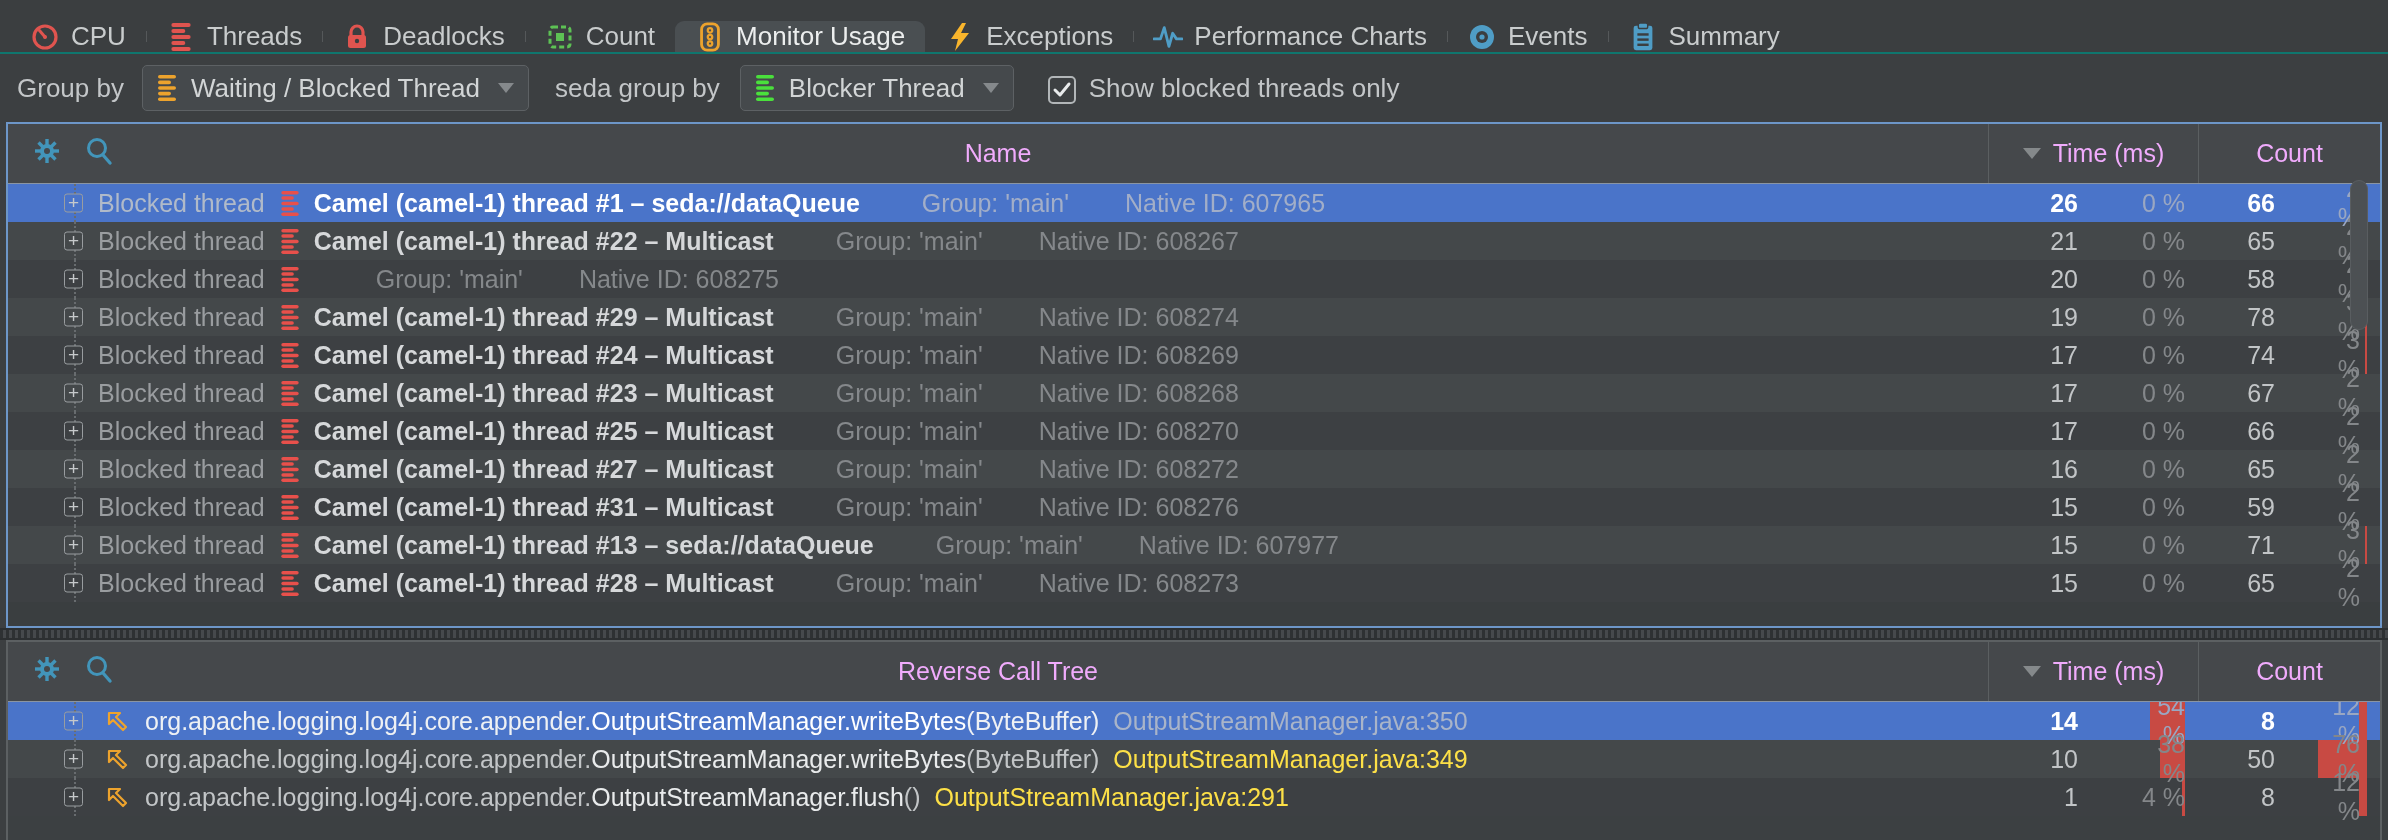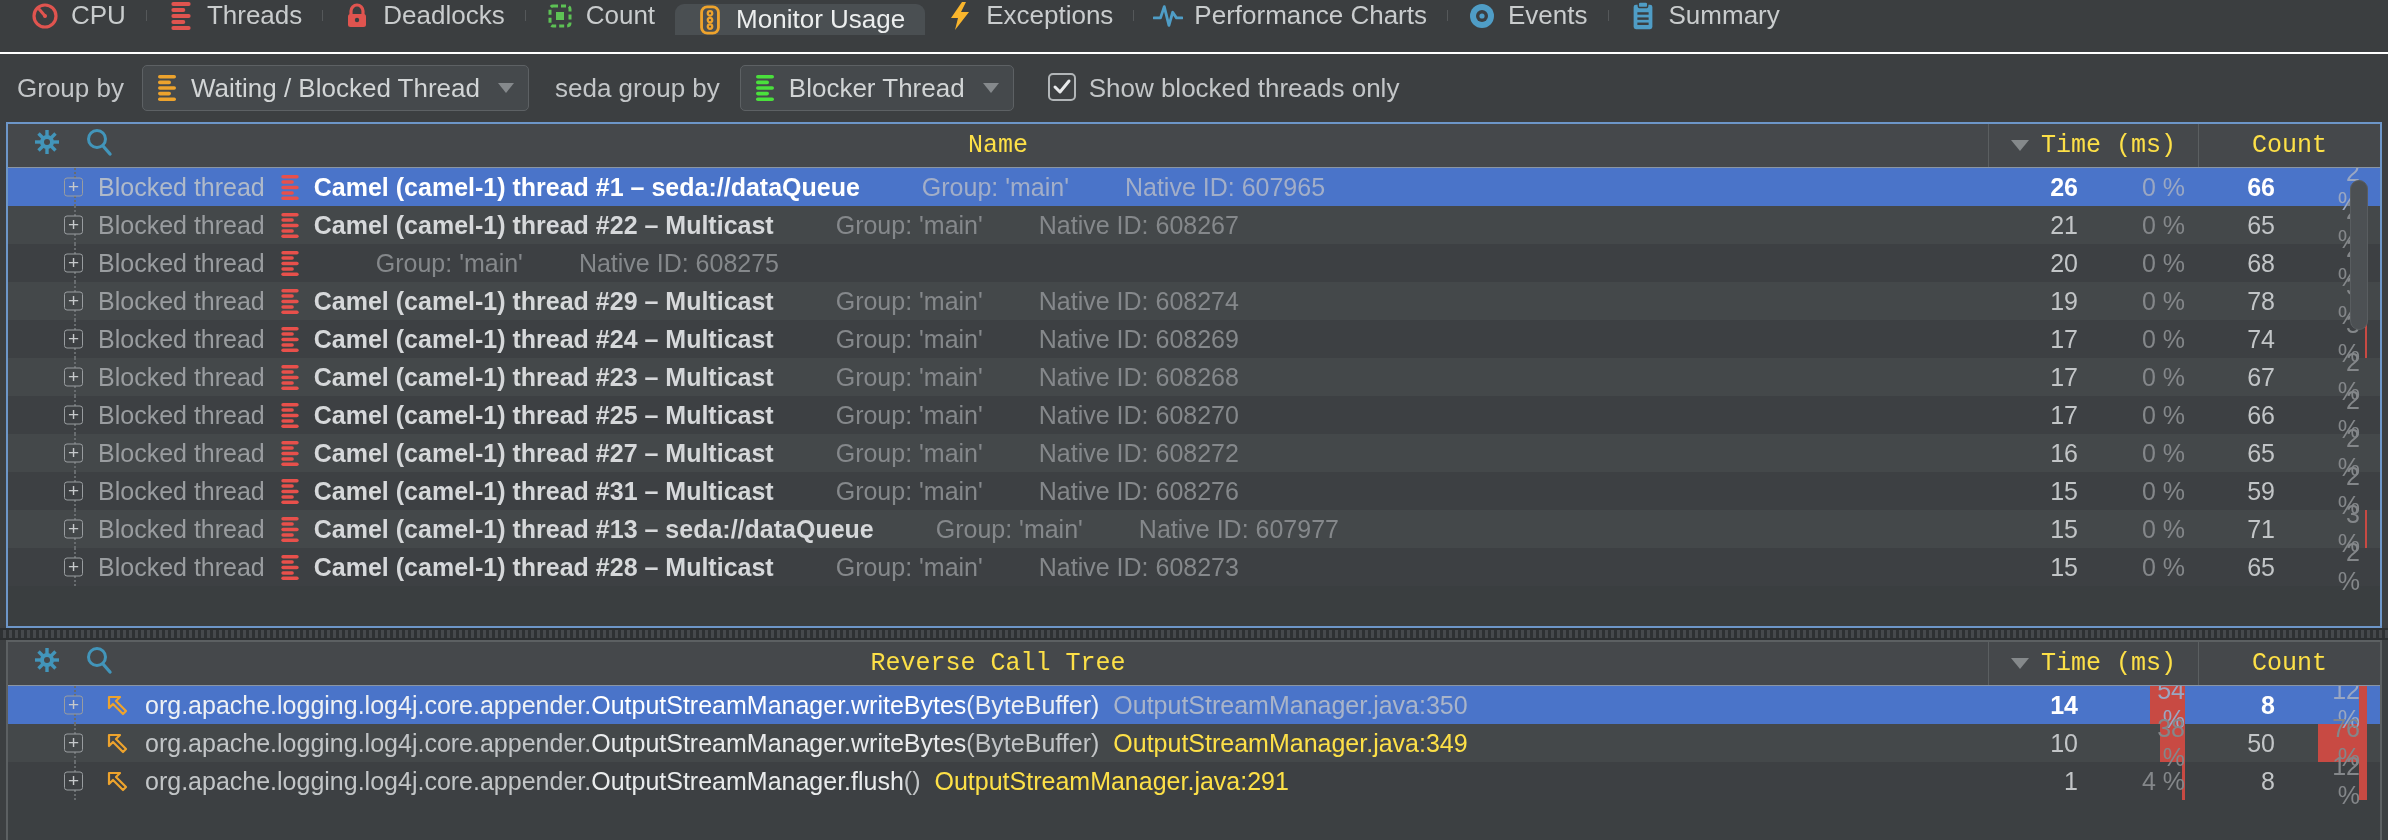--- a/index.html
+++ b/index.html
@@ -1,53 +1,53 @@
 <!DOCTYPE html>
 <html><head>
 <meta charset="utf-8">
 <style>
   * { margin:0; padding:0; box-sizing:border-box; }
   html,body { width:2388px; height:840px; overflow:hidden; background:#3c3f41;
     font-family:"Liberation Sans","DejaVu Sans",sans-serif; }
 
   
-  .tabbar { height:54px; background:#3b3e40; border-bottom:2px solid #ffffff;
-    display:flex; align-items:flex-start; padding-left:10px; }
+  .tabbar { height:54px; background:#3b3e40; border-bottom:2px solid #0f766e;
+    display:flex; align-items:flex-end; padding-left:10px; }
   .tab { display:flex; align-items:center; gap:11px; padding:0 20px; position:relative;
     color:#c9cccd; font-size:26px; cursor:default; }
   .tab + .tab::before { content:""; position:absolute; left:0; top:10px; bottom:10px;
     width:1px; background:#55585a; }
   .tab.selected { background:#4a4f52; border-radius:9px 9px 0 0; margin-top:4px; color:#eceeee; }
   .tab.selected::before, .tab.selected + .tab::before { display:none; }
   .tab .ticon { width:30px; height:30px; display:inline-flex; }
   .tab .ticon svg { width:100%; height:100%; }
 
   
   .toolbar { height:68px; background:#3c3f41; display:flex; align-items:center;
     padding-left:17px; color:#c3c6c8; font-size:26px; }
   .tb-label { margin-right:18px; }
   .dropdown { height:46px; background:#45494c; border:1px solid #5d6164; border-radius:5px;
     display:flex; align-items:center; gap:12px; padding:0 14px 0 12px; color:#d2d5d6; }
   .dropdown .dd-arrow { width:0; height:0; border-left:8px solid transparent;
     border-right:8px solid transparent; border-top:10px solid #85898c; margin-left:6px; }
   .threads-glyph { display:inline-flex; width:24px; height:28px; }
   .threads-glyph svg { width:100%; height:100%; }
   .then-label { margin:0 20px 0 26px; }
-  .checkbox-wrap { display:flex; align-items:flex-start; gap:13px; margin-left:34px; }
+  .checkbox-wrap { display:flex; align-items:flex-end; gap:13px; margin-left:34px; }
   .checkbox { width:28px; height:28px; background:#3d4042; border:2px solid #b2b6b8;
     border-radius:5px; display:flex; align-items:center; justify-content:center; }
   .checkbox svg { width:20px; height:20px; }
 
   
   .panel { position:absolute; left:6px; right:6px; display:flex; flex-direction:column; overflow:hidden; }
   .panel-top { top:122px; height:506px; border:2px solid #6d96c8; background:#3a3e40; }
   .panel-bottom { top:640px; height:200px; border:2px solid #5c6062; border-bottom:none; background:#3c4042; }
 
-  .grid-head { height:44px; background:#45484b; display:flex; align-items:stretch;
-    color:#fde047; font-size:25px; border-bottom:1px solid #8a95a3; flex:0 0 auto;font-family:Liberation Mono, monospace; }
+  .grid-head { height:60px; background:#45484b; display:flex; align-items:stretch;
+    color:#f0abfc; font-size:25px; border-bottom:1px solid #8a95a3; flex:0 0 auto; }
   .gh-name { flex:1; display:flex; align-items:center; justify-content:center; position:relative; }
   .gh-tools { position:absolute; left:24px; top:0; bottom:0; display:flex; align-items:center; gap:22px; }
   .gh-tools svg { width:30px; height:30px; }
   .gh-time { width:210px; border-left:1px solid #5b5f61; display:flex; align-items:center;
     justify-content:center; gap:12px; }
   .gh-count { width:182px; border-left:1px solid #5b5f61; display:flex; align-items:center; justify-content:center; }
   .sort-arrow { width:0; height:0; border-left:9px solid transparent; border-right:9px solid transparent;
     border-top:11px solid #85898b; }
 
   .rows { flex:1 1 auto; overflow:hidden; position:relative; }
@@ -349,21 +349,21 @@
       <span class="tmeta">Group: 'main'</span>
       <span class="tmeta native">Native ID: 608275</span>
     </div>
     <div class="cell-num cell-t">
           <span>20</span>
         </div>
     <div class="cell-num cell-tp">
           <span>0 %</span>
         </div>
     <div class="cell-num cell-c">
-          <span>68</span>
+          <span>58</span>
         </div>
     <div class="cell-num cell-cp">
           <span>2 %</span>
         </div>
       </div>
       <div class="row light">
     <span class="plusbox">+</span>
     <div class="cell-name">
       <span class="row-label">Blocked thread</span>
       <span class="state-icon">

